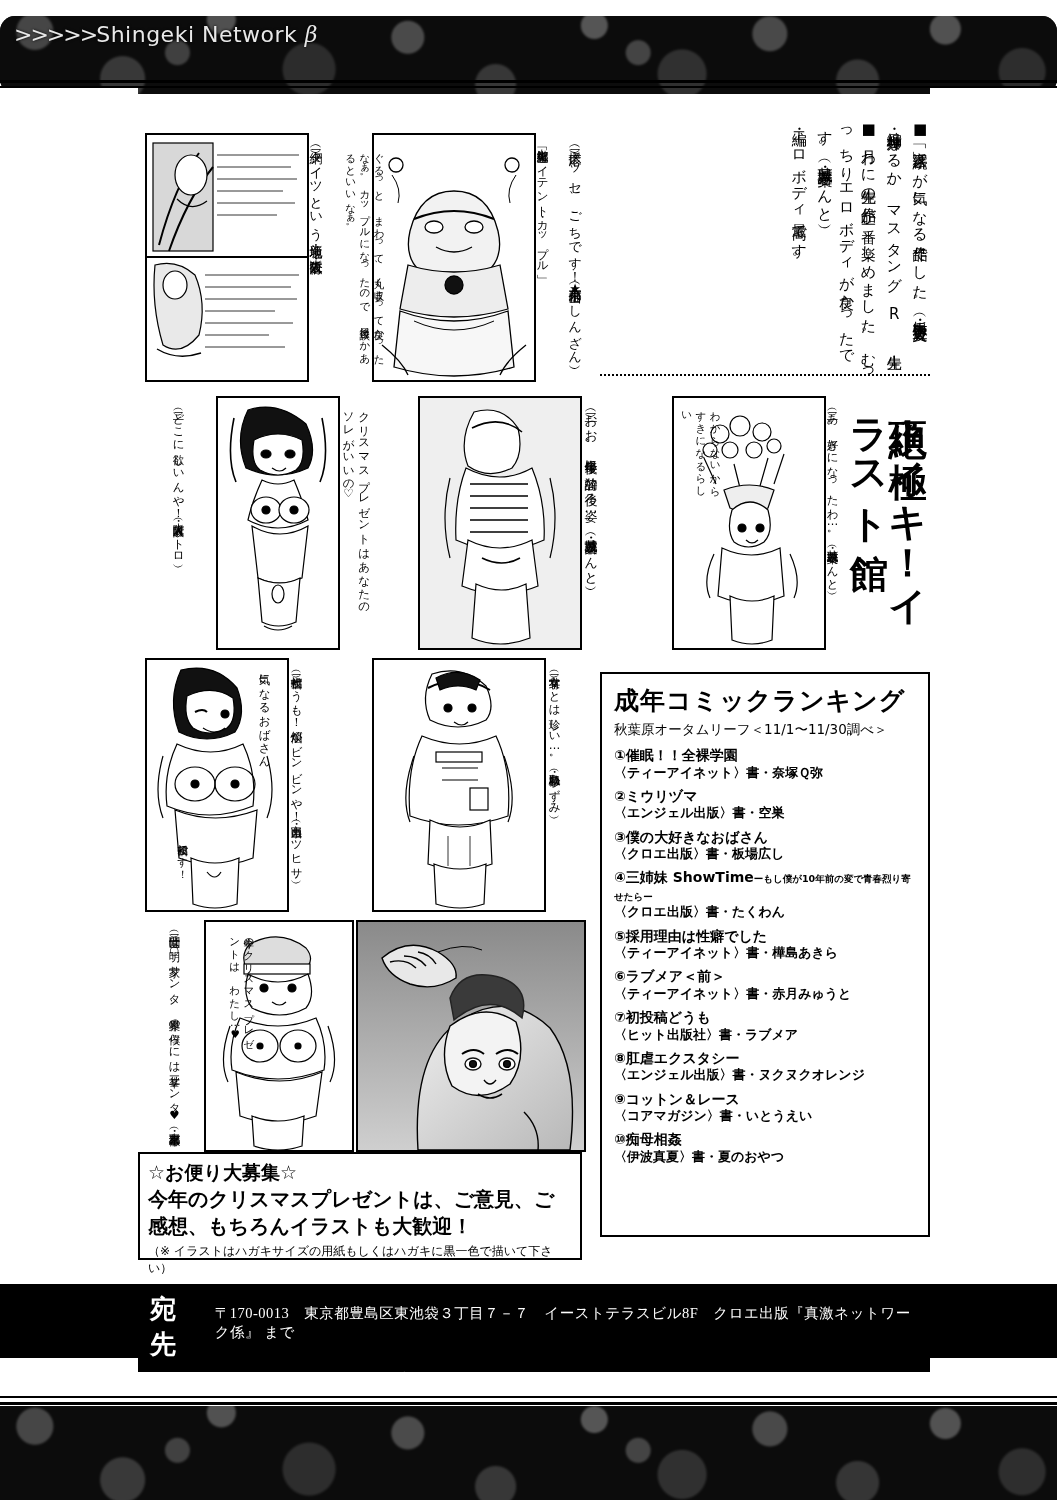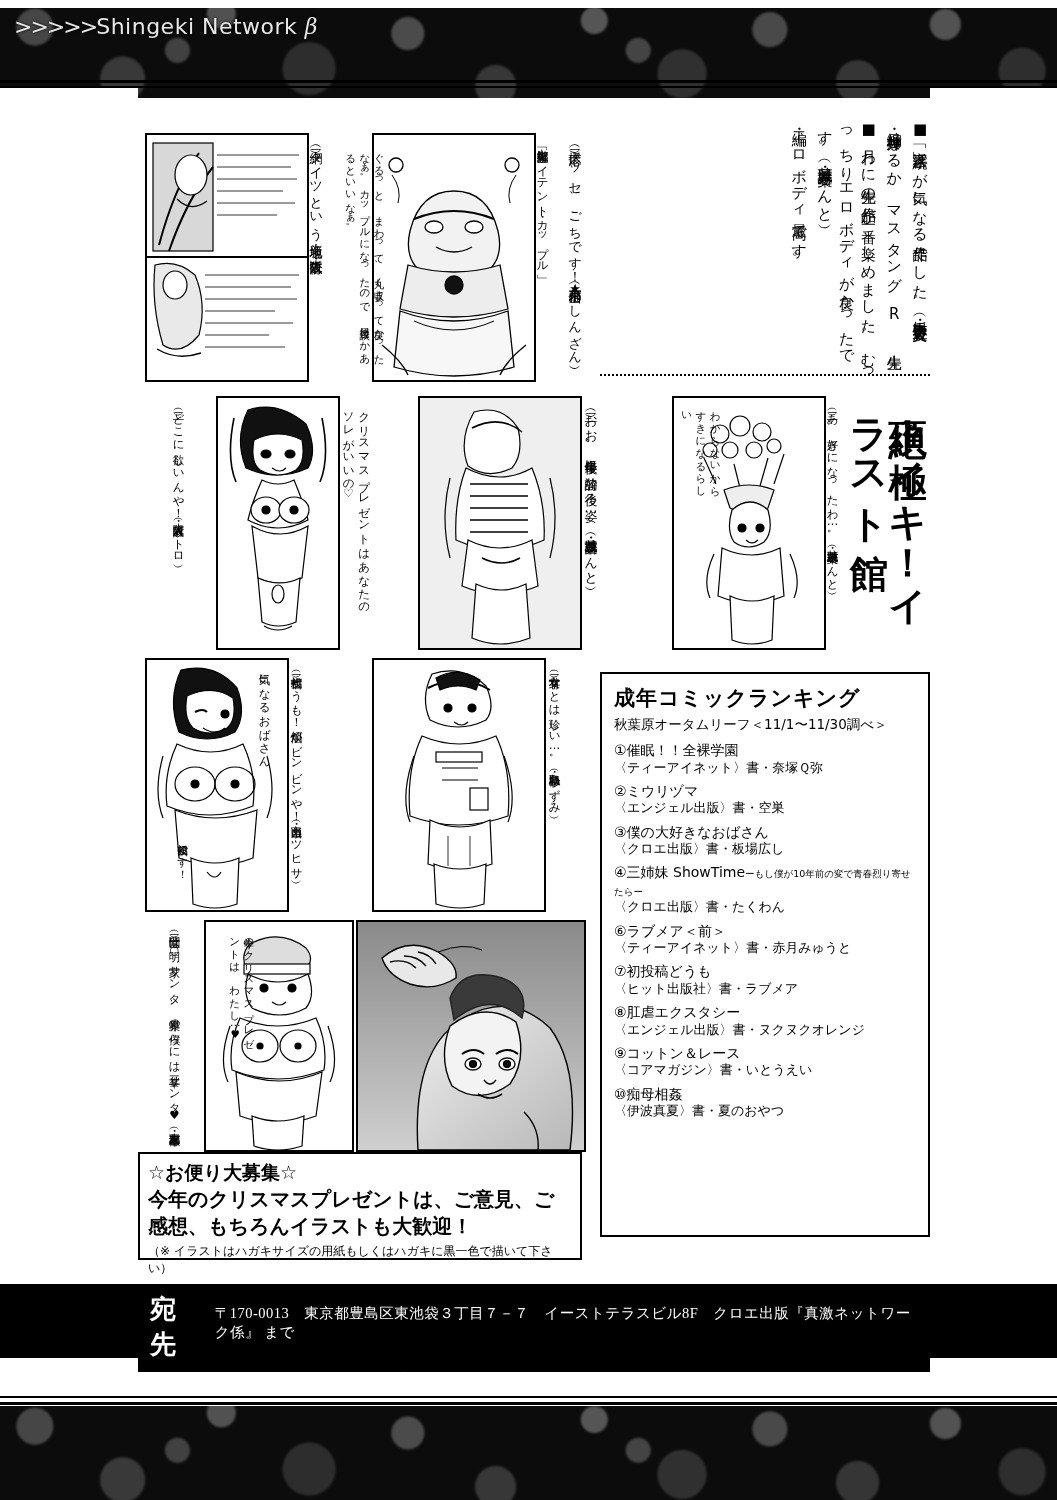--- a/index.html
+++ b/index.html
@@ -1,21 +1,21 @@
 <!DOCTYPE html>
 <html><head>
 <meta charset="utf-8">
 <style>
   html,body{margin:0;padding:0;background:#ffffff;}
   body{font-family:"DejaVu Sans","Liberation Sans",sans-serif;}
   .page{position:relative;width:1057px;height:1500px;background:#ffffff;overflow:hidden;}
 
   
   .band{position:absolute;left:0;width:1057px;background:#0a0a0a;overflow:hidden;}
-  .band-top{top:8px;height:90px;}
+  .band-top{top:16px;height:78px;border-radius:15px;}
   .band-bot{top:1406px;height:94px;}
   .noise{position:absolute;inset:-20px;
      background:
        radial-gradient(circle at 5% 30%, #4a4a4a 0 18px, transparent 19px),
        radial-gradient(circle at 13% 70%, #3c3c3c 0 22px, transparent 23px),
        radial-gradient(circle at 22% 20%, #555 0 14px, transparent 15px),
        radial-gradient(circle at 30% 62%, #2f2f2f 0 26px, transparent 27px),
        radial-gradient(circle at 39% 35%, #4f4f4f 0 16px, transparent 17px),
        radial-gradient(circle at 47% 75%, #3a3a3a 0 20px, transparent 21px),
        radial-gradient(circle at 56% 25%, #5a5a5a 0 13px, transparent 14px),
@@ -64,24 +64,24 @@
   .cap.sm{font-size:11.5px;}
   .cap.xs{font-size:10.5px;}
 
   
   .sk{position:absolute;inset:0;}
   .sk svg{width:100%;height:100%;display:block;}
 
   
   .rank-box{position:absolute;left:600px;top:672px;width:330px;height:565px;
      border:2px solid #000;background:#fff;padding:10px 12px;box-sizing:border-box;}
-  .rank-title{font-weight:bold;font-size:21px;letter-spacing:1px;color:#000;}
+  .rank-title{font-weight:bold;font-size:25px;letter-spacing:1px;color:#000;}
   .rank-sub{font-size:13.5px;margin-top:4px;color:#000;}
   .rank-list{margin-top:8px;}
-  .rank-item{margin-bottom:7px;}
+  .rank-item{margin-bottom:7px;font-weight:bold;}
   .rank-name{font-size:14px;color:#000;line-height:1.25;}
   .rank-name .tiny{font-size:9.5px;}
   .rank-pub{font-size:13px;color:#000;line-height:1.25;}
 
   
   .letters{position:absolute;left:138px;top:1152px;width:444px;height:108px;
      border:2px solid #000;background:#fff;box-sizing:border-box;padding:6px 8px;}
   .letters .l1{font-weight:bold;font-size:19px;color:#000;}
   .letters .l2{font-weight:bold;font-size:20px;color:#000;line-height:1.35;}
   .letters .l3{font-size:12px;color:#000;margin-top:3px;}
@@ -380,20 +380,24 @@
       </div>
       <div class="rank-item">
         <div class="rank-name"><span>③</span><span>僕の大好きなおばさん</span></div>
         <div class="rank-pub">〈クロエ出版〉書・板場広し</div>
       </div>
       <div class="rank-item">
         <div class="rank-name"><span>④</span><span>三姉妹 ShowTime</span><span class="tiny">ーもし僕が10年前の変で青春烈り寄せたらー</span></div>
         <div class="rank-pub">〈クロエ出版〉書・たくわん</div>
       </div>
       <div class="rank-item">
+        <div class="rank-name"><span>⑤</span><span>採用理由は性癖でした</span></div>
+        <div class="rank-pub">〈ティーアイネット〉書・樺島あきら</div>
+      </div>
+      <div class="rank-item">
         <div class="rank-name"><span>⑥</span><span>ラブメア＜前＞</span></div>
         <div class="rank-pub">〈ティーアイネット〉書・赤月みゅうと</div>
       </div>
       <div class="rank-item">
         <div class="rank-name"><span>⑦</span><span>初投稿どうも</span></div>
         <div class="rank-pub">〈ヒット出版社〉書・ラブメア</div>
       </div>
       <div class="rank-item">
         <div class="rank-name"><span>⑧</span><span>肛虐エクスタシー</span></div>
         <div class="rank-pub">〈エンジェル出版〉書・ヌクヌクオレンジ</div>

